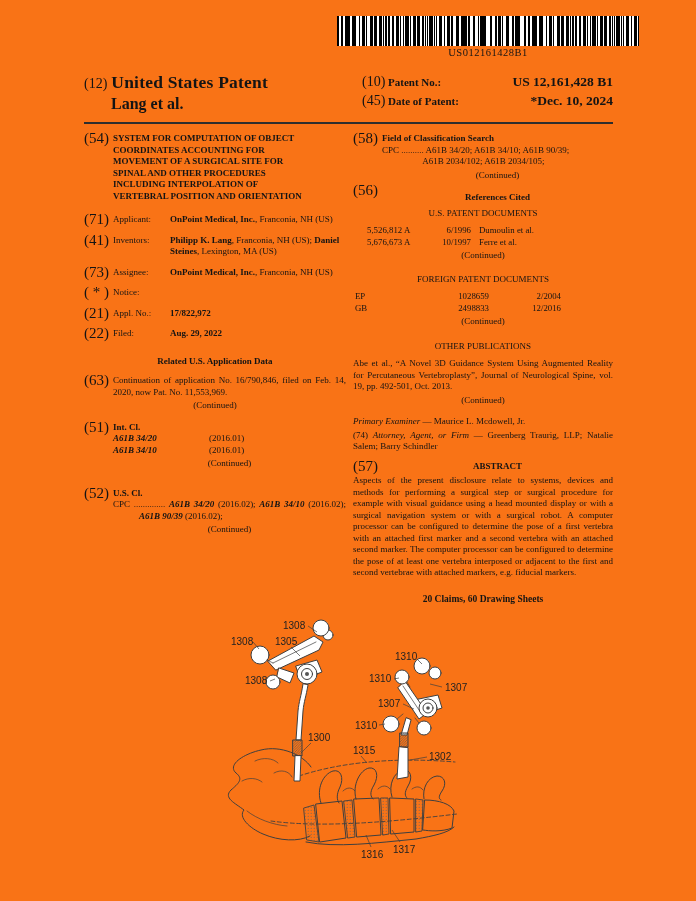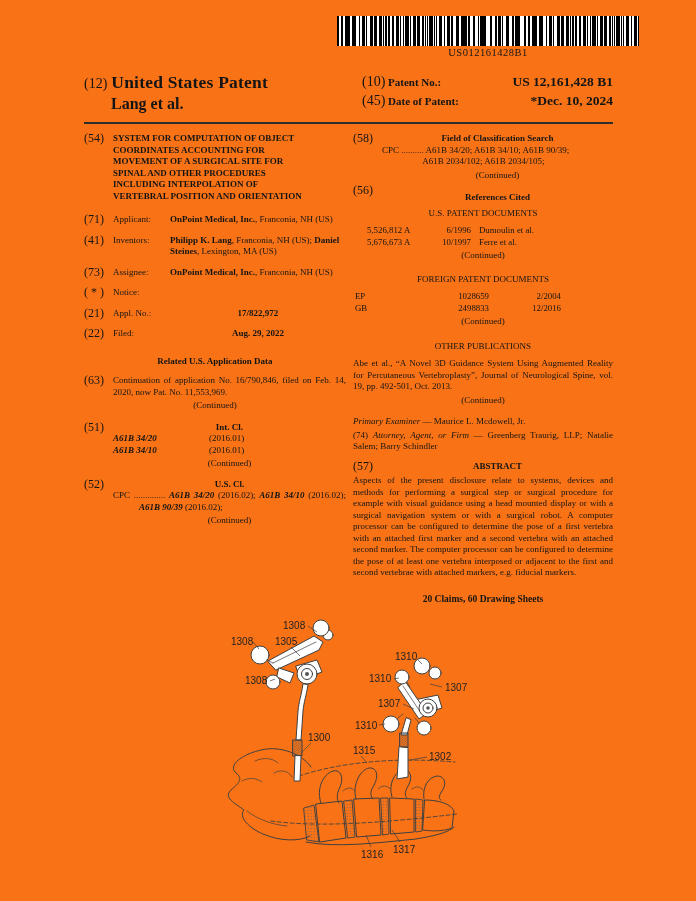--- a/index.html
+++ b/index.html
@@ -25,26 +25,26 @@
   .hr-label{font-size:11px;font-weight:bold;}
   .hr-label .paren{font-weight:normal;}
   .hr-val{font-size:13.5px;font-weight:bold;}
   .rule{position:absolute;left:84px;top:122px;width:529px;height:2px;background:#2e2e2e;}
 
   
   .col{position:absolute;top:133px;font-size:9px;line-height:11.5px;}
   .left-col{left:84px;width:262px;}
   .right-col{left:353px;width:260px;}
   .item{display:grid;grid-template-columns:29px 1fr;margin-bottom:9px;}
-  .num{font-size:12px;}
+  .num{font-size:15px;}
   .title-text{font-weight:bold;width:192px;}
   .kv{display:grid;grid-template-columns:57px 1fr;}
   .kv p{margin:0;}
   .kv p.mt{margin-top:10px;}
-  .bold{font-weight:bold;text-align:center;}
+  .bold{font-weight:bold;}
   .bi{font-weight:bold;font-style:italic;}
   .center{text-align:center;}
   .just{text-align:justify;}
   .right{text-align:center;}
   .cont{text-align:center;margin:2px 0 0 0;}
   .heading-center{text-align:center;font-weight:bold;margin:7px 0 8px 0;}
   .subhead{text-align:center;margin:4px 0 6px 0;}
   .usrow{display:grid;grid-template-columns:66px 46px 1fr;font-size:8.8px;padding-left:14px;}
   .usrow .d{text-align:right;padding-right:8px;}
   .frow{display:grid;grid-template-columns:42px 92px 72px;font-size:8.8px;padding-left:2px;}
@@ -155,21 +155,21 @@
     </section>
 
     <div class="heading-center" style="margin-top:16px;">Related U.S. Application Data</div>
 
     <section class="item" style="margin-bottom:2px;">
       <span class="num">(63)</span>
       <div class="just">Continuation of application No. 16/790,846, filed on Feb. 14, 2020, now Pat. No. 11,553,969.</div>
     </section>
     <div class="cont" style="margin-bottom:10px;">(Continued)</div>
 
-    <section class="item" style="margin-bottom:9px;">
+    <section class="item" style="margin-bottom:18px;">
       <span class="num">(51)</span>
       <div>
         <div class="bold">Int. Cl.</div>
         <div class="iclrow">
           <span class="bi">A61B 34/20</span>
           <span>(2016.01)</span>
         </div>
         <div class="iclrow">
           <span class="bi">A61B 34/10</span>
           <span>(2016.01)</span>

